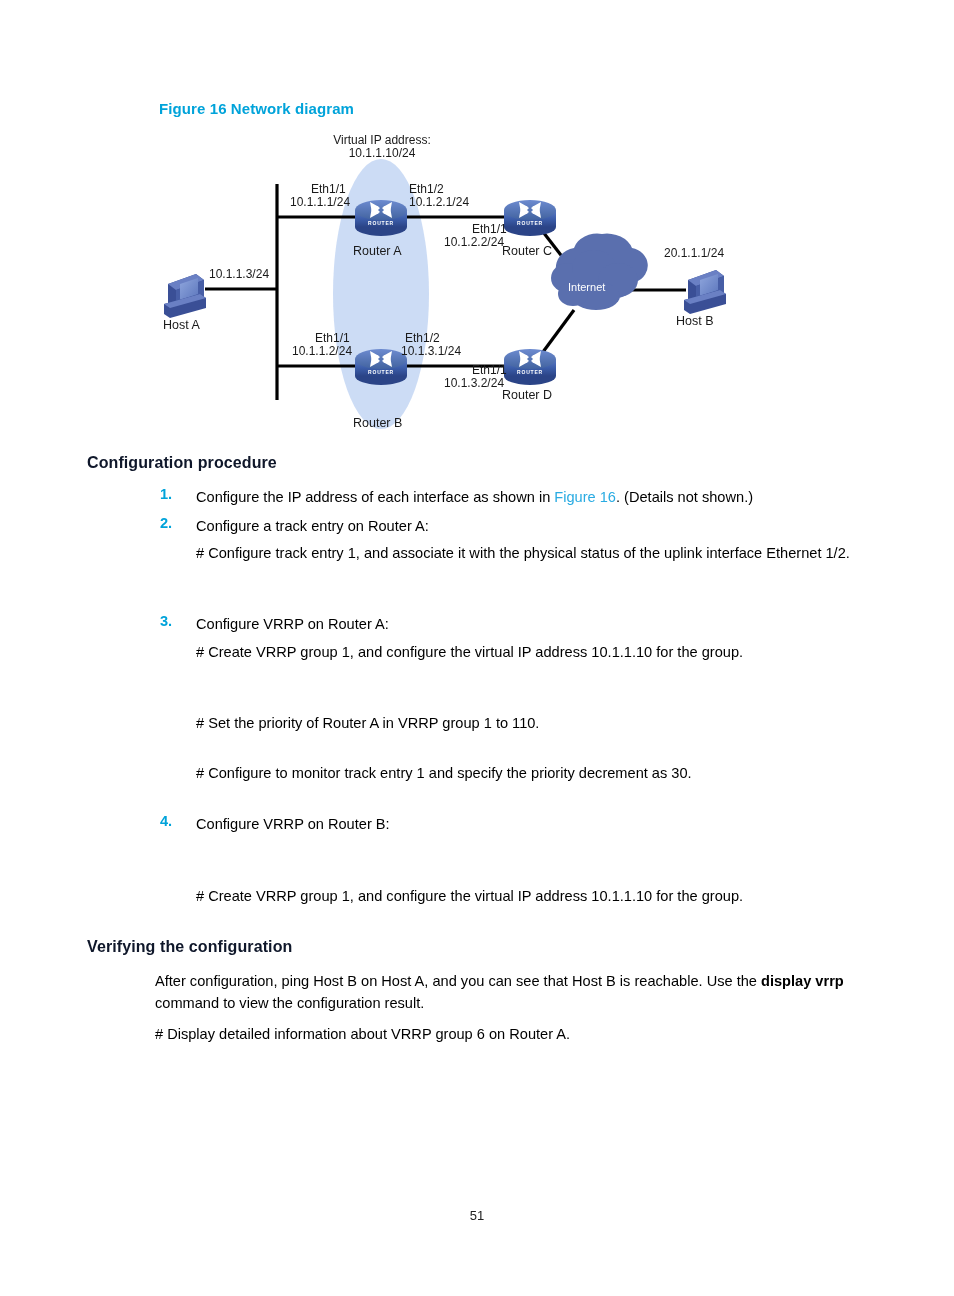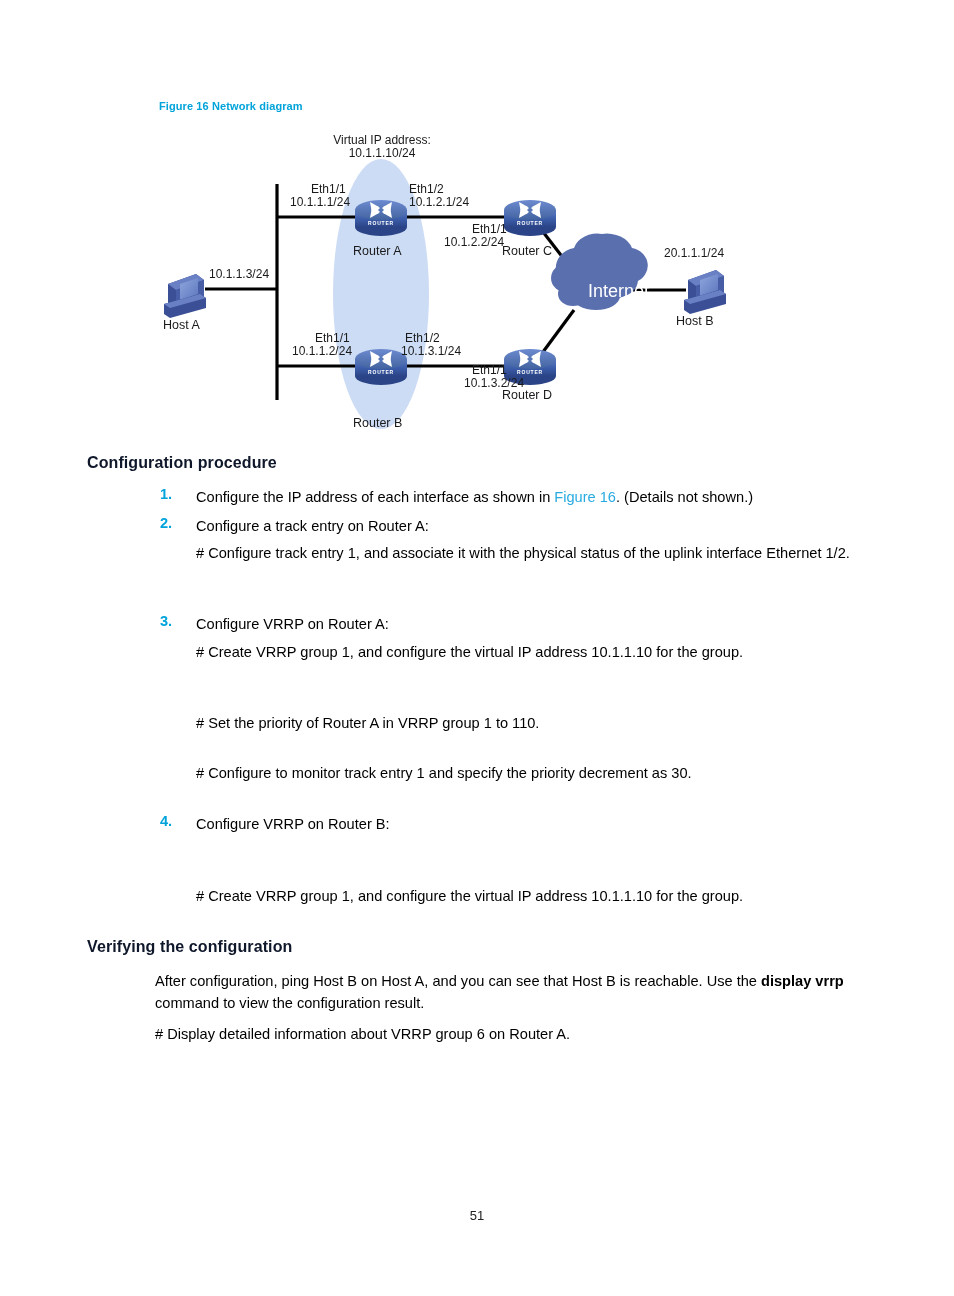--- a/index.html
+++ b/index.html
@@ -14,21 +14,21 @@
     font-family: "Liberation Sans", sans-serif;
     color: #000000;
     overflow: hidden;
   }
 
   
   .figure-caption {
     position: absolute;
     left: 159px;
     top: 100px;
-    font-size: 11px;
+    font-size: 15px;
     font-weight: bold;
     color: #00a3da;
     letter-spacing: 0.1px;
   }
 
   
   .diagram {
     position: absolute;
     left: 0px;
     top: 128px;
@@ -47,24 +47,23 @@
   }
   .dg-label.center { text-align: center; }
   .dg-node-name {
     position: absolute;
     font-size: 12.5px;
     color: #1a1a1a;
     white-space: nowrap;
   }
   .cloud-text {
     position: absolute;
-    font-size: 18px;
+    font-size: 11px;
     color: #ffffff;
     white-space: nowrap;
-    margin-left: 20px;
   }
 
   
   .h2 {
     position: absolute;
     font-size: 16px;
     font-weight: bold;
     color: #0f172a;
     white-space: nowrap;
     letter-spacing: 0.1px;
@@ -259,21 +258,21 @@
 
   <div class="dg-label" style="left:315px; top:204px;">Eth1/1</div>
   <div class="dg-label" style="left:292px; top:217px;">10.1.1.2/24</div>
 
   <div class="dg-label" style="left:405px; top:204px;">Eth1/2</div>
   <div class="dg-label" style="left:401px; top:217px;">10.1.3.1/24</div>
 
   <div class="dg-node-name" style="left:353px; top:247px;margin-top:41px;">Router B</div>
 
   <div class="dg-label" style="left:472px; top:236px;">Eth1/1</div>
-  <div class="dg-label" style="left:444px; top:249px;margin-left:20px;">10.1.3.2/24</div>
+  <div class="dg-label" style="left:444px; top:249px;">10.1.3.2/24</div>
   <div class="dg-node-name" style="left:502px; top:260px;">Router D</div>
 </div>
 
 <div class="h2" style="left:87px; top:454px;">Configuration procedure</div>
 
 <div class="num" style="left:160px; top:486px;">1.</div>
 <div class="para" style="left:196px; top:486px; width:720px;">
   <span>Configure the IP address of each interface as shown in </span><span class="link">Figure 16</span><span>. (Details not shown.)</span>
 </div>
 

